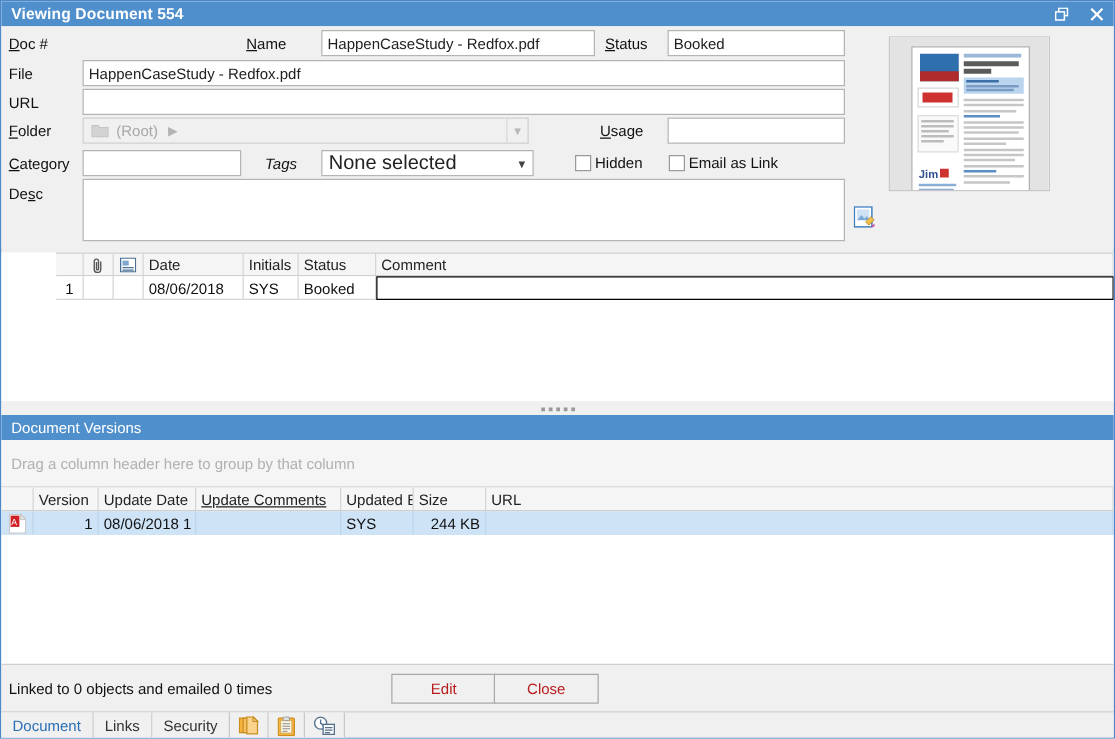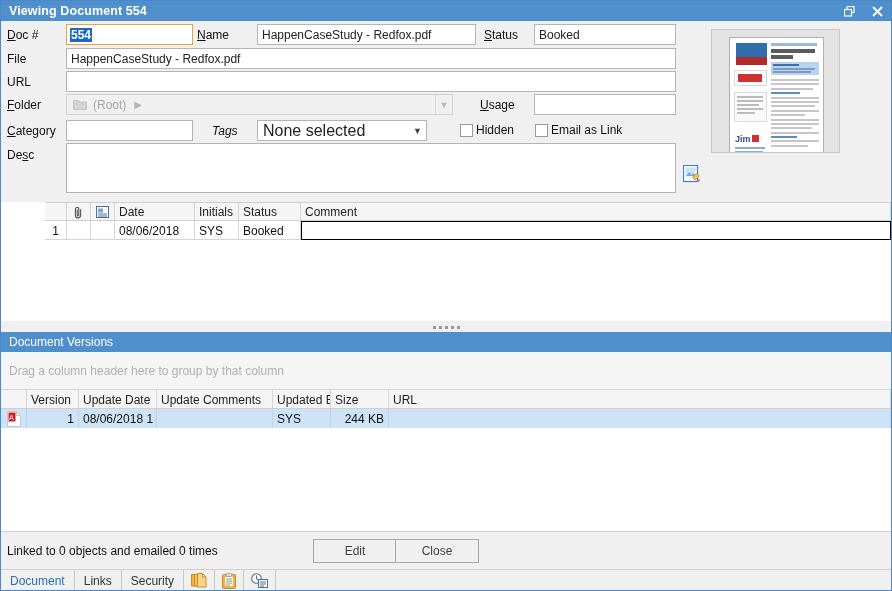--- a/index.html
+++ b/index.html
@@ -230,21 +230,21 @@
   .g2-row > div {
     border-right: 1px solid #bcd4ec;
     font-size: 12px; color: #111;
     padding: 1px 4px 0 4px;
     display: flex; align-items: center;
     overflow: hidden; white-space: nowrap;
   }
   .v-ic { width: 26px; justify-content: center !important; padding: 0 !important; }
   .v-ver { width: 52px; }
   .v-upd { width: 78px; }
-  .v-com { width: 116px; }
+  .v-com { width: 116px; text-decoration: underline; }
   .v-by  { width: 58px; }
   .v-sz  { width: 58px; }
   .v-url { flex: 1 1 auto; }
   .num { justify-content: flex-end !important; }
 
   .g2-body {
     position: absolute; left: 0; top: 427px;
     width: 890px; height: 104px;
     background: #ffffff;
     border-bottom: 1px solid #cfcfcf;
@@ -258,21 +258,21 @@
   }
   .footer-txt {
     position: absolute; left: 6px; top: 12px;
     font-size: 12px; color: #111; white-space: nowrap;
   }
   .btn {
     position: absolute; top: 538px;
     width: 84px; height: 24px;
     background: #f0f0f0;
     border: 1px solid #a8a8a8;
-    font-size: 12px; color: #404040;
+    font-size: 12px; color: #b91c1c;
     display: flex; align-items: center; justify-content: center;
     cursor: default;
   }
 
   
   .tabbar {
     position: absolute; left: 0; top: 568px;
     width: 890px; height: 22px;
     background: #f0f0f0;
     border-top: 1px solid #d0d0d0;
@@ -308,36 +308,33 @@
         <svg width="11" height="11" viewBox="0 0 11 11">
           <path d="M1 1 L10 10 M10 1 L1 10" stroke="#fff" stroke-width="1.8" fill="none"></path>
         </svg>
       </div>
     </div>
   </div>
 
   <div class="formarea">
 
     <div class="lbl" style="left:6px; top:7px;"><u>D</u>oc #</div>
-    <div class="fld focusfld" style="left:65px; top:3px; width:127px;">
-      <span class="sel">554</span>
-    </div>
     <div class="lbl" style="left:196px; top:7px;"><u>N</u>ame</div>
     <div class="fld" style="left:256px; top:3px; width:219px;">HappenCaseStudy - Redfox.pdf</div>
     <div class="lbl" style="left:483px; top:7px;"><u>S</u>tatus</div>
     <div class="fld" style="left:533px; top:3px; width:142px;">Booked</div>
 
     <div class="lbl" style="left:6px; top:31px;">File</div>
     <div class="fld" style="left:65px; top:27px; width:610px;">HappenCaseStudy - Redfox.pdf</div>
 
     <div class="lbl" style="left:6px; top:54px;">URL</div>
     <div class="fld" style="left:65px; top:50px; width:610px;"></div>
 
     <div class="lbl" style="left:6px; top:77px;"><u>F</u>older</div>
-    <div class="folderbox" style="left:65px; top:73px; width:387px;justify-content:flex-end;">
+    <div class="folderbox" style="left:65px; top:73px; width:357px;justify-content:flex-end;">
       <span class="folder-ic">
         <svg width="14" height="11" viewBox="0 0 14 11">
           <path d="M0.5 1.5 h5 l1.2 1.6 h6.8 v7.4 h-13 z" fill="#d3d3d3" stroke="#c4c4c4" stroke-width="1"></path>
         </svg>
       </span>
       <span class="folder-txt">(Root)</span>
       <span class="folder-arrow">▶</span>
       <span class="folder-drop">▼</span>
     </div>
     <div class="lbl" style="left:479px; top:77px;"><u>U</u>sage</div>

